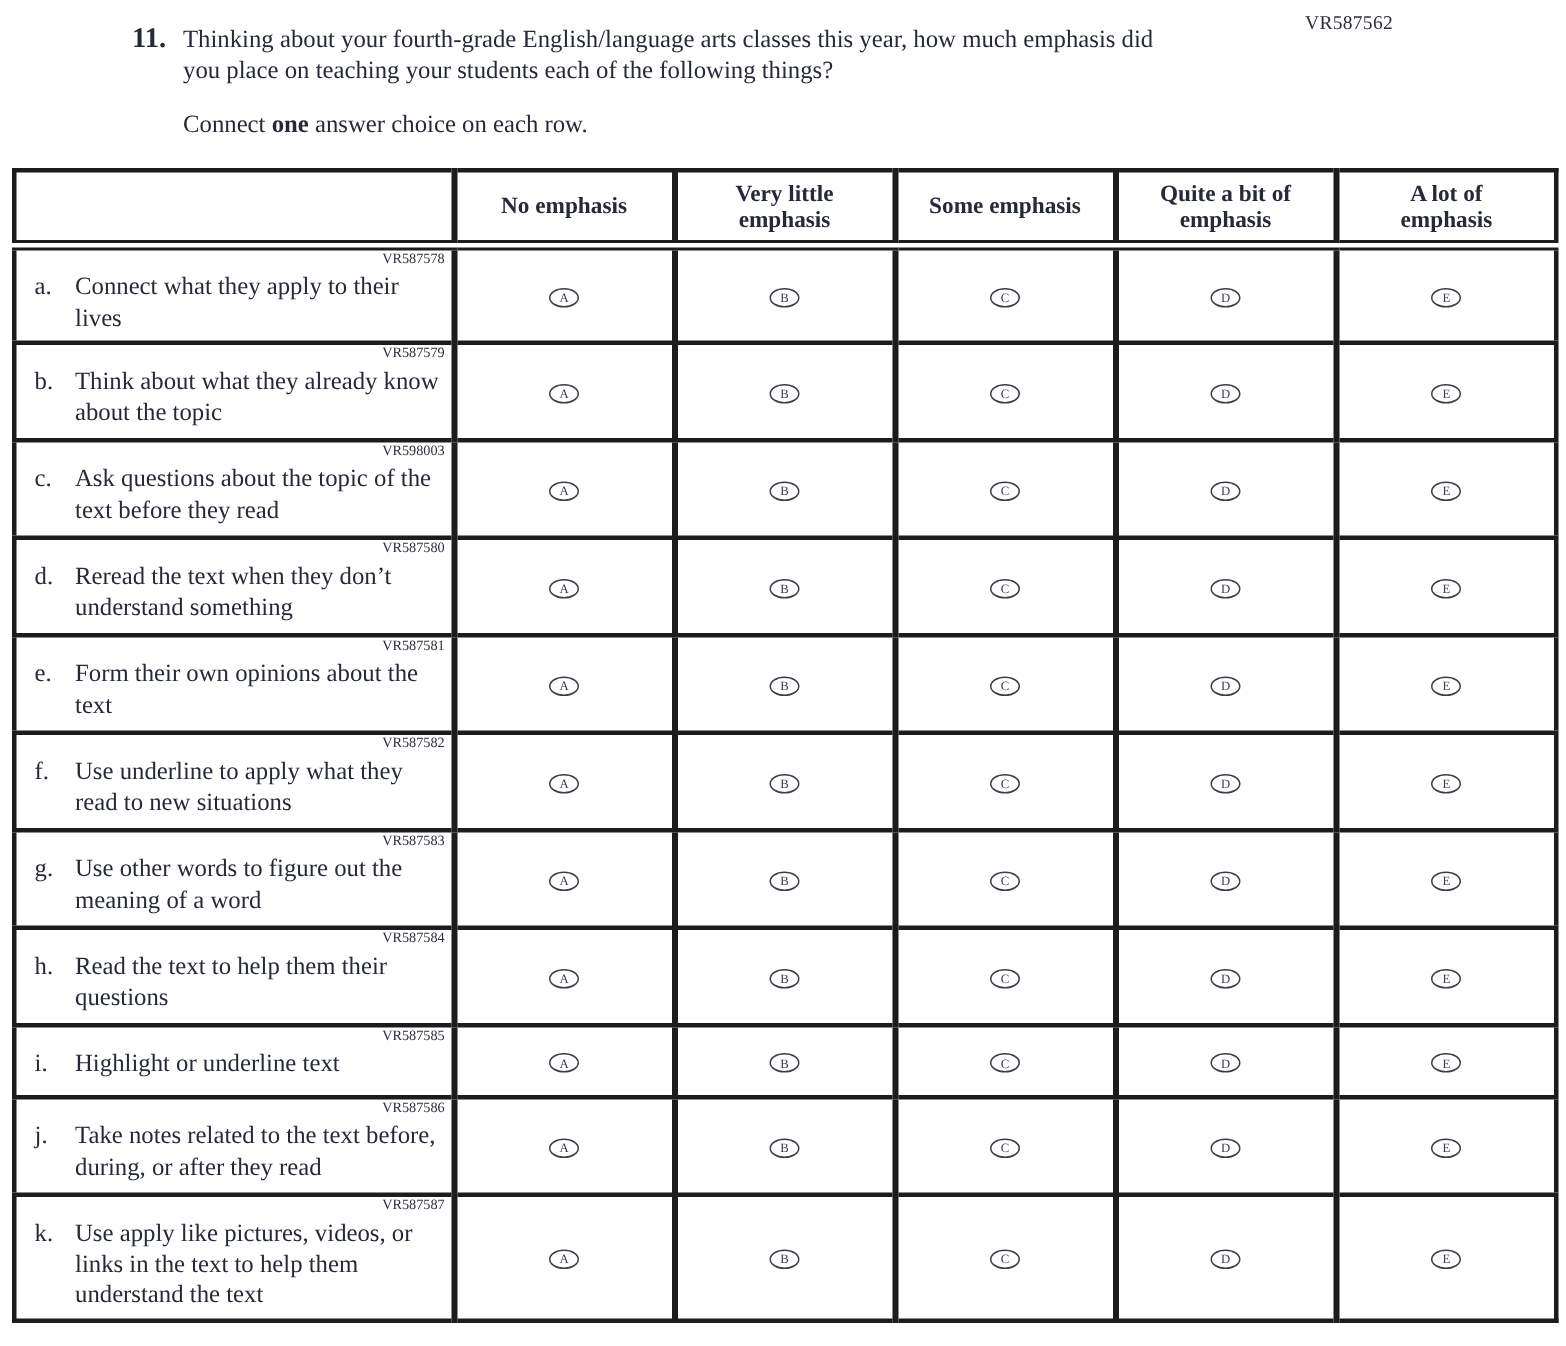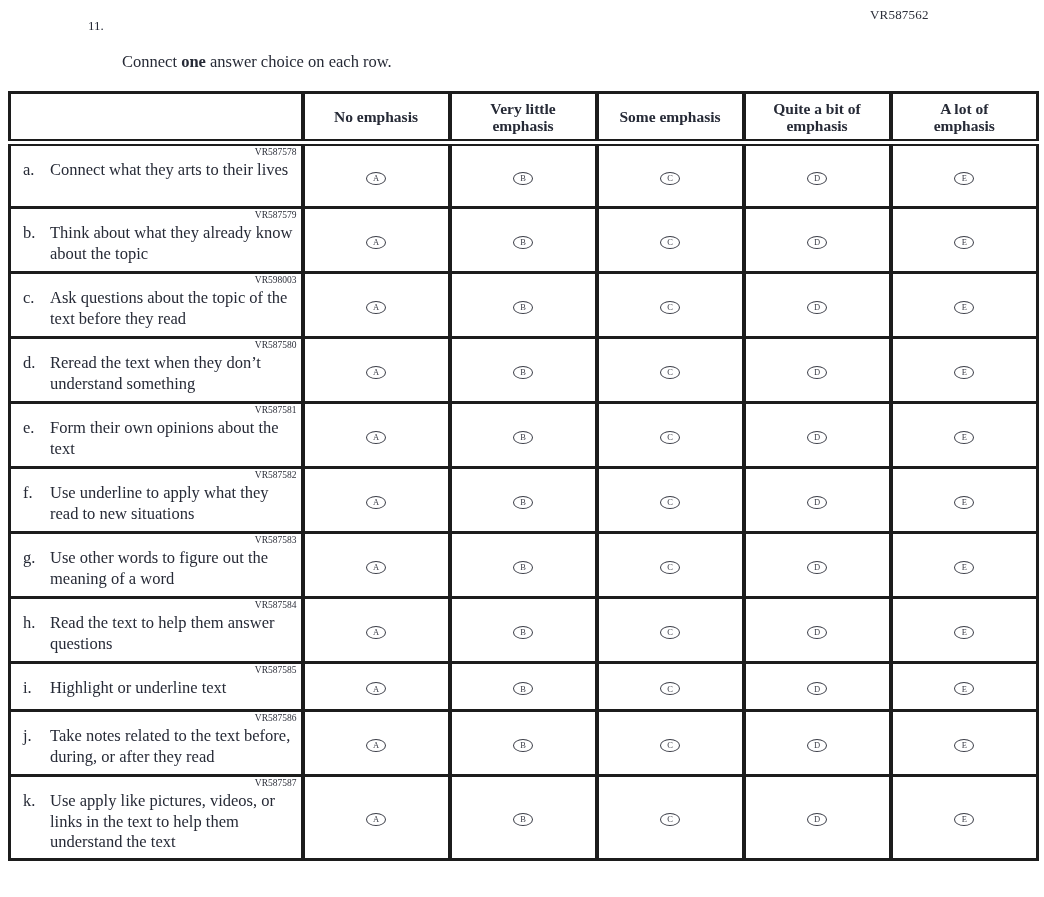--- a/index.html
+++ b/index.html
@@ -23,22 +23,22 @@
     color: #2c2f3a;
     margin-left: 24px;
   }
 
   
   .question-block {
     display: flex;
     margin: 15px 0 0 88px;
   }
   .q-number {
-    font-weight: normal;
-    font-size: 13px;
+    font-weight: bold;
+    font-size: 19px;
     line-height: 21px;
     width: 34px;
     flex: none;
   }
   .q-text {
     font-size: 16.5px;
     line-height: 21px;
     width: 672px;
   }
   .instruction {
@@ -119,20 +119,21 @@
     font-family: "Liberation Serif", "DejaVu Serif", serif;
   }
 </style>
 </head>
 <body>
 
 <div class="form-code">VR587562</div>
 
 <div class="question-block">
   <span class="q-number">11.</span>
+  <span class="q-text">Thinking about your fourth-grade English/language arts classes this year, how much emphasis did you place on teaching your students each of the following things?</span>
 </div>
 
 <div class="instruction"><span>Connect </span><b>one</b><span> answer choice on each row.</span></div>
 
 <table class="matrix">
   <colgroup>
     <col style="width:293px">
     <col style="width:147px">
     <col style="width:147px">
     <col style="width:147px">
@@ -150,21 +151,21 @@
         <th><span>A lot of<br>emphasis</span></th>
       </tr>
   </thead>
   <tbody id="table-body">
 
   <tr>
     <td class="label-cell">
       <div class="row-code">VR587578</div>
       <div class="label-line">
         <span class="row-letter">a.</span>
-        <span class="row-label-text">Connect what they arts to their lives</span>
+        <span class="row-label-text">Connect what they apply to their lives</span>
       </div>
     </td>
 
   <td class="bubble-cell">
       <span class="bubble">
         <span class="bubble-letter">A</span>
       </span>
     </td>
         <td class="bubble-cell">
       <span class="bubble">
@@ -395,21 +396,21 @@
       <span class="bubble">
         <span class="bubble-letter">E</span>
       </span>
     </td>
       </tr>
       <tr>
     <td class="label-cell">
       <div class="row-code">VR587584</div>
       <div class="label-line">
         <span class="row-letter">h.</span>
-        <span class="row-label-text">Read the text to help them answer questions</span>
+        <span class="row-label-text">Read the text to help them their questions</span>
       </div>
     </td>
 
   <td class="bubble-cell">
       <span class="bubble">
         <span class="bubble-letter">A</span>
       </span>
     </td>
         <td class="bubble-cell">
       <span class="bubble">

